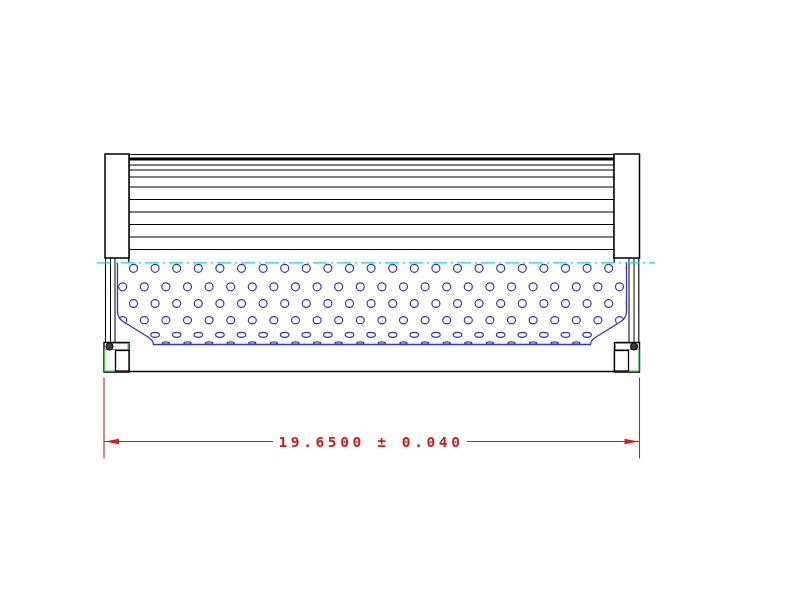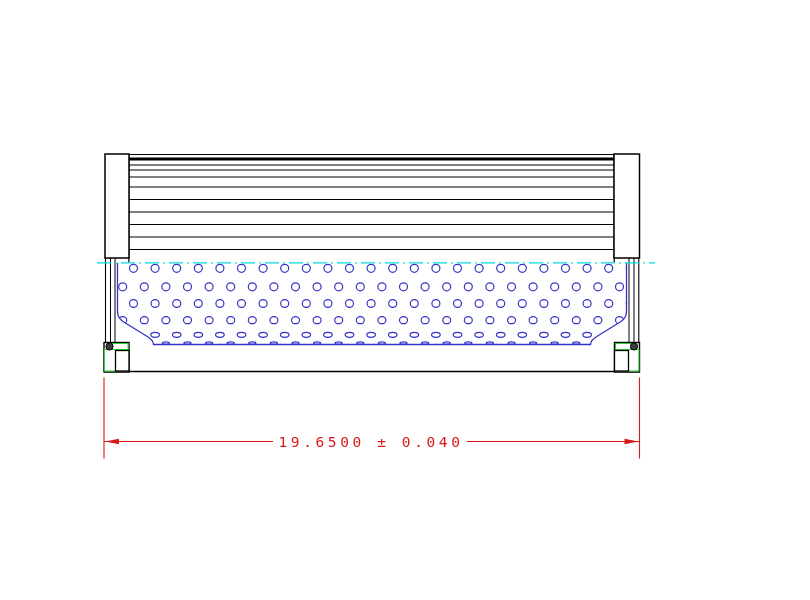--- a/index.html
+++ b/index.html
@@ -1,20 +1,21 @@
 <!DOCTYPE html>
 <html style="--c-line: #000000; --c-core: #3434c8; --c-center: #00dede; --c-seal: #2fd32f; --c-dim: #d91818;"><head>
 <meta charset="utf-8">
 <style>
   html, body { margin: 0; padding: 0; background: #ffffff; }
   .canvas {
     position: relative;
     width: 810px; height: 600px;
     background: #ffffff;
     font-family: "DejaVu Sans Mono", "Liberation Mono", monospace;
+    font-weight: bold;
   }
   svg { display: block; }
   .blk  { stroke: var(--c-line); fill: none; }
   .blkf { stroke: var(--c-line); fill: #ffffff; }
   .core { stroke: var(--c-core); fill: none; }
   .cl   { stroke: var(--c-center); fill: none; }
   .seal-edge { stroke: var(--c-seal); fill: none; }
   .dim  { stroke: var(--c-dim); fill: none; }
   .dim-fill { fill: var(--c-dim); stroke: none; }
   .dim-text {

